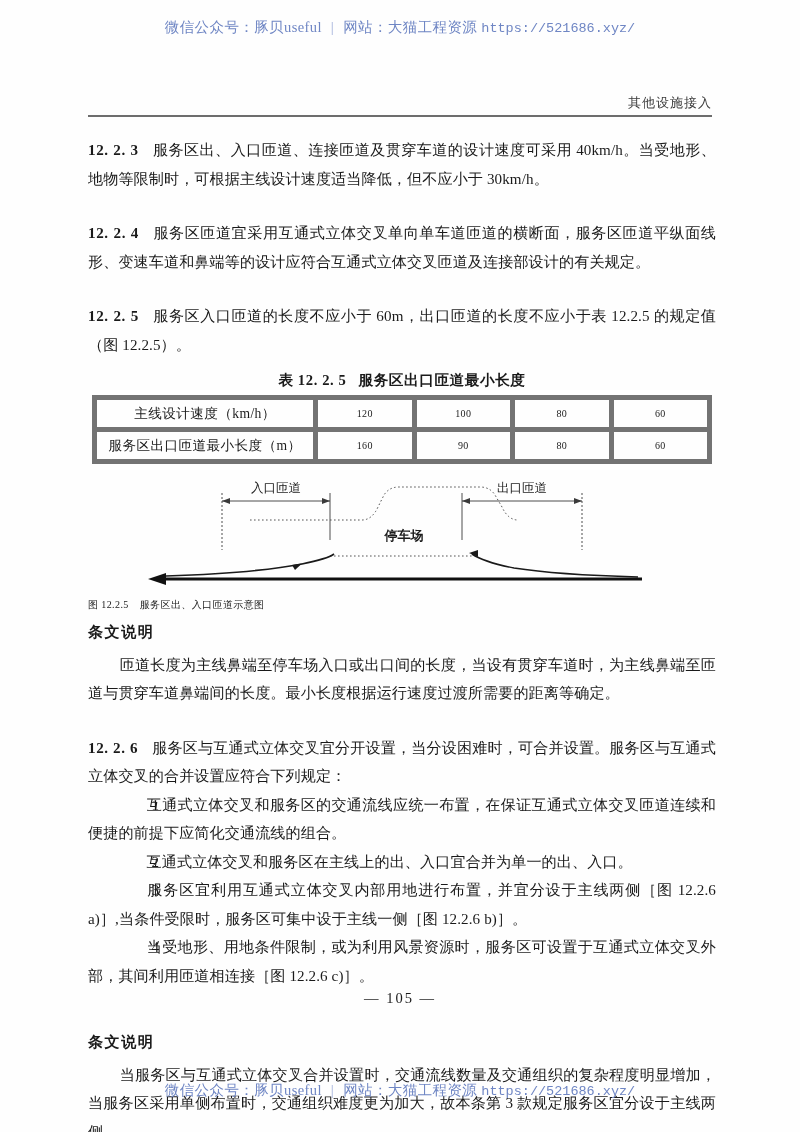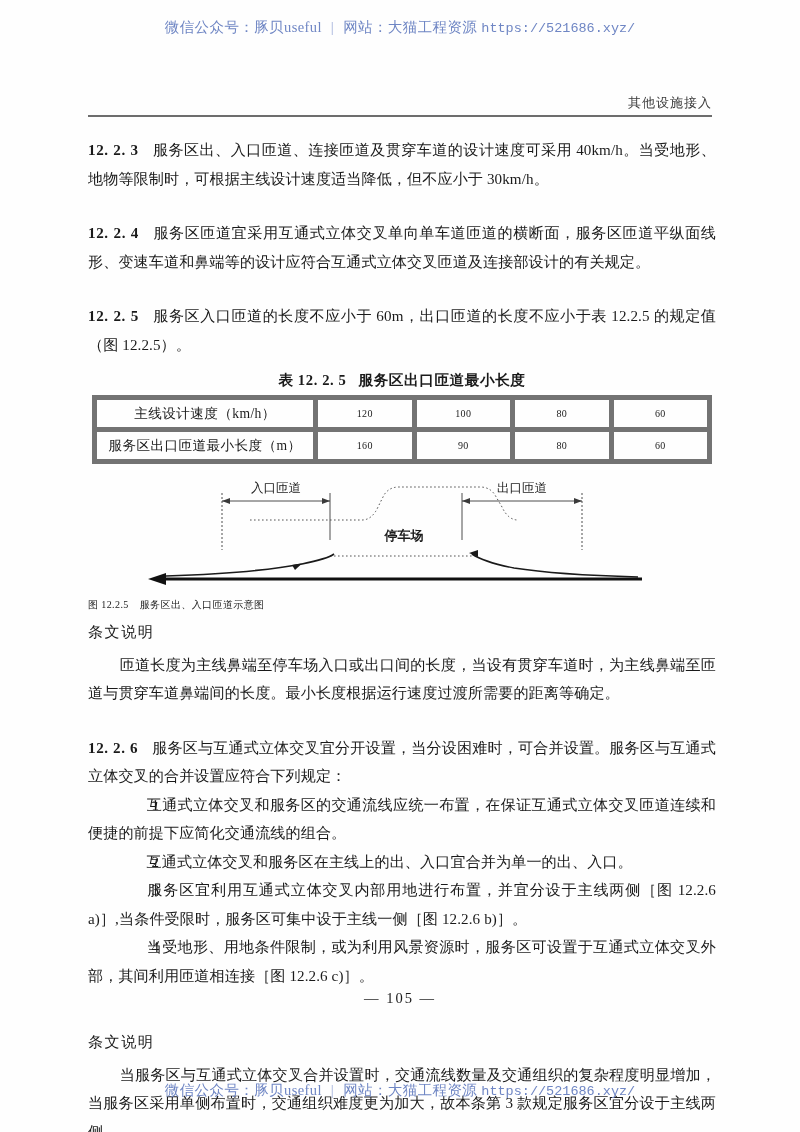--- a/index.html
+++ b/index.html
@@ -91,21 +91,21 @@
   .clause .gap { display: inline-block; width: 14px; }
   .sub {
     text-indent: 2.1em;
   }
   .sub .idx { display: inline-block; width: 1.25em; }
   .sub .gap { display: inline-block; width: 8px; }
 
   .note-head {
     margin-top: 20px;
     font-size: 15.1px;
-    font-weight: normal;
+    font-weight: bold;
     letter-spacing: 1.5px;
   }
   .note-body {
     margin-top: 4px;
     text-indent: 2.1em;
   }
   .spacer-md { height: 18px; }
 
   
   .tbl-caption {

